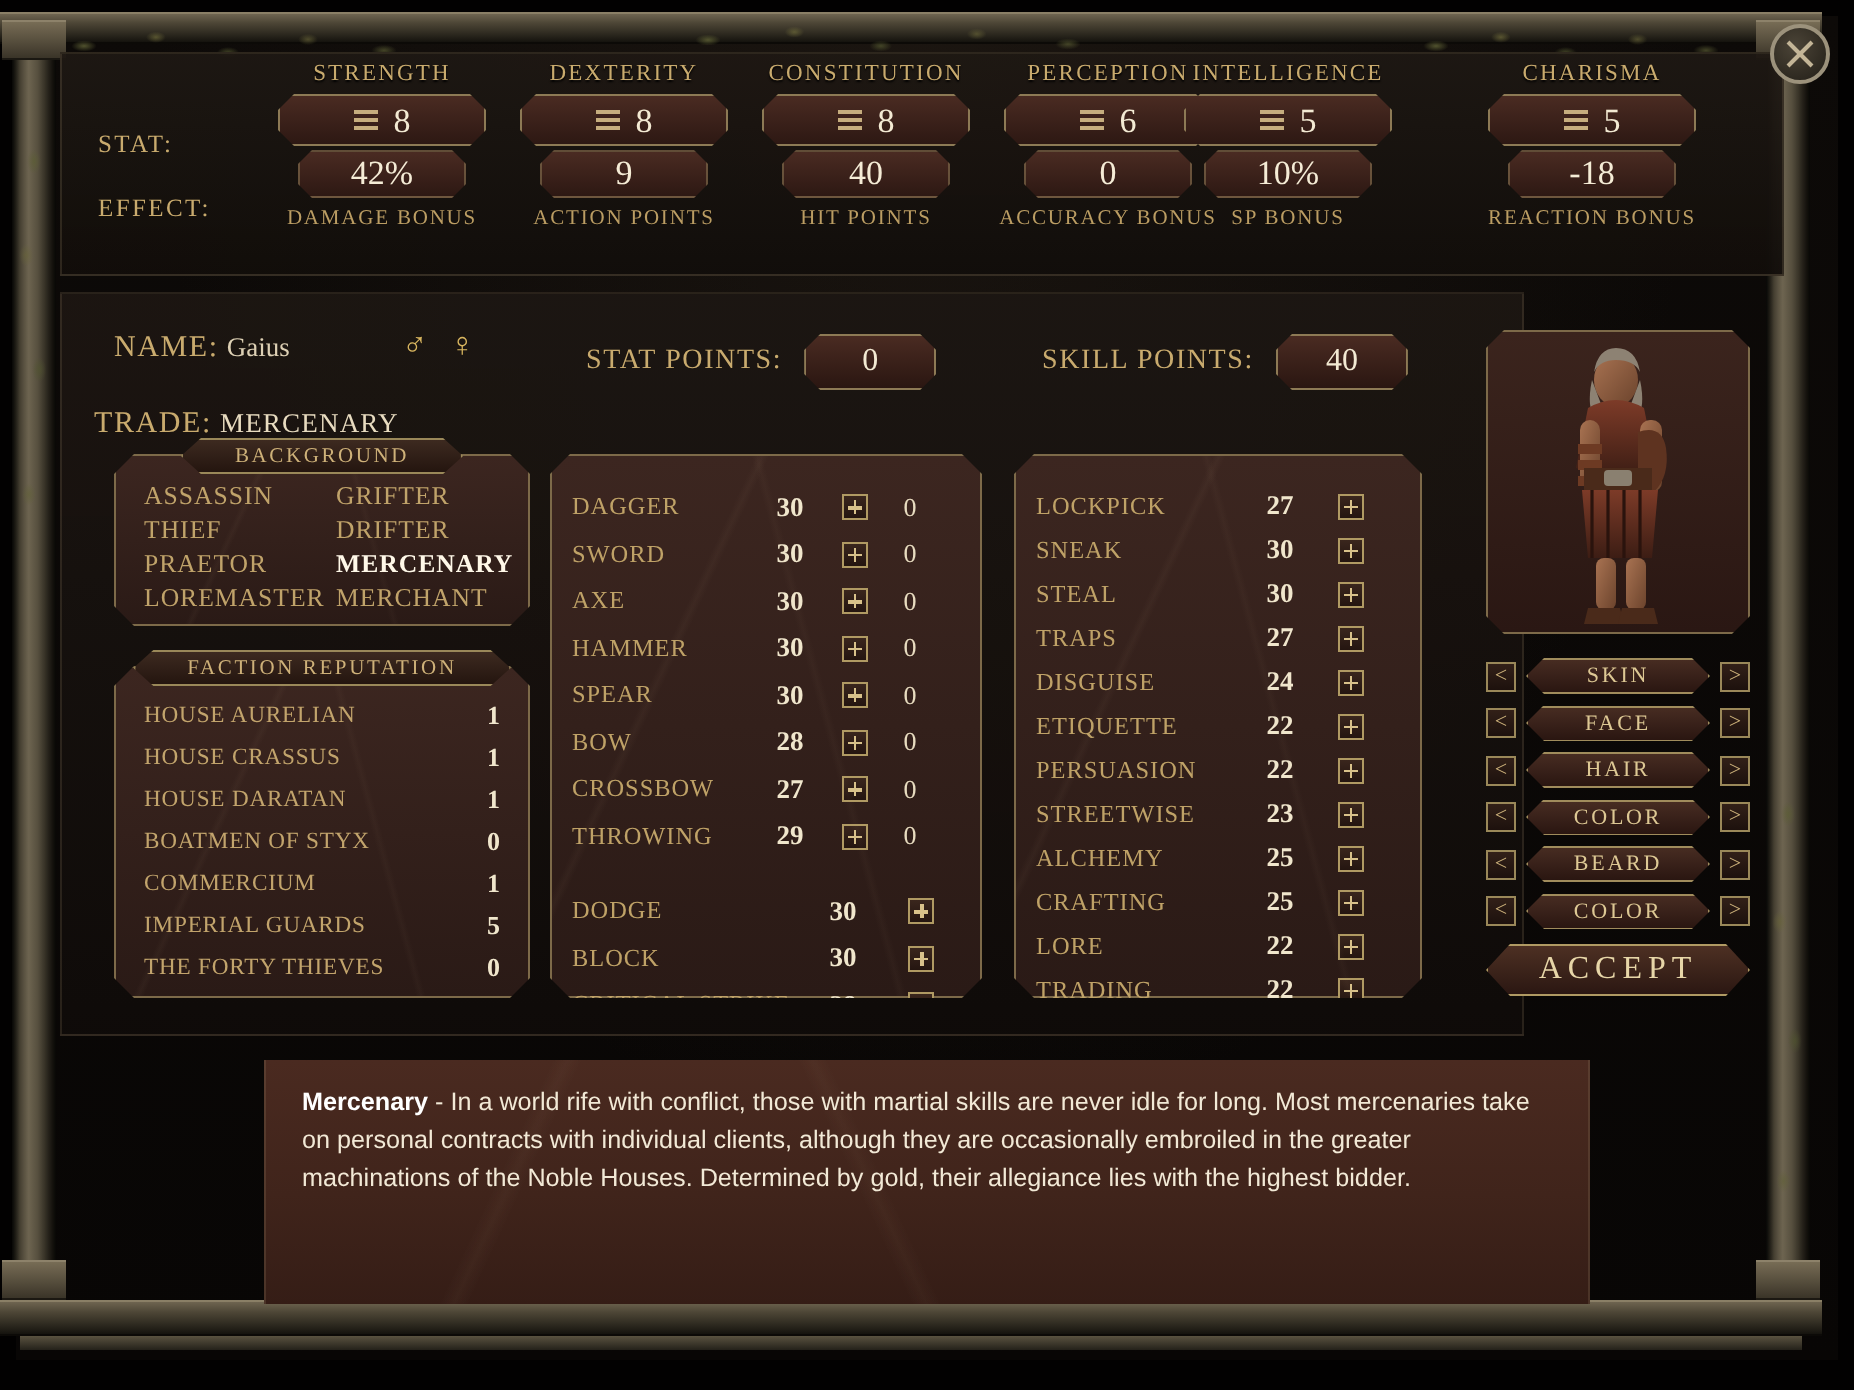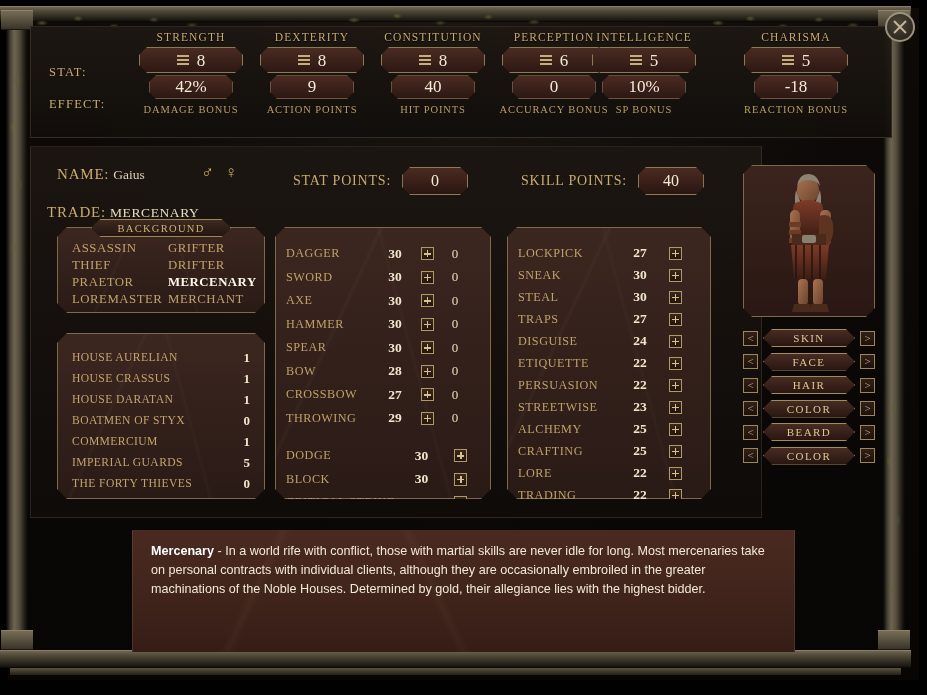--- a/index.html
+++ b/index.html
@@ -439,20 +439,21 @@
           <div class="rep-row">
             <span class="rep-name">IMPERIAL GUARDS</span>
             <span class="rep-val">5</span>
           </div>
           <div class="rep-row">
             <span class="rep-name">THE FORTY THIEVES</span>
             <span class="rep-val">0</span>
           </div>
         </div>
     </div>
+    <div class="panel-header" style="left:130px;top:178px;">FACTION REPUTATION</div>
 
     <div class="subpanel" style="left:244px;top:80px;width:216px;height:272px;">
       <div style="padding-top:14px;" id="combat-rows">
           <div class="sk-row">
             <span class="sk-name" style="width:92px">DAGGER</span>
             <span class="sk-val" style="width:34px">30</span>
             <span style="width:30px;display:flex;justify-content:center">
               <span class="plus"></span>
             </span>
             <span class="sk-bonus" style="width:26px">0</span>
@@ -685,20 +686,21 @@
           <span class="arrow">&lt;</span>
           <span class="app-btn">BEARD</span>
           <span class="arrow">&gt;</span>
         </div>
         <div class="app-row">
           <span class="arrow">&lt;</span>
           <span class="app-btn">COLOR</span>
           <span class="arrow">&gt;</span>
         </div>
       </div>
+    <div class="accept-btn">ACCEPT</div>
   </div>
 
   <div class="desc-panel">
     <div class="desc-text">
       <b>Mercenary</b><span> - In a world rife with conflict, those with martial skills are never idle for long. Most mercenaries take on personal contracts with individual clients, although they are occasionally embroiled in the greater machinations of the Noble Houses. Determined by gold, their allegiance lies with the highest bidder.</span>
     </div>
   </div>
 
 </div>
 

